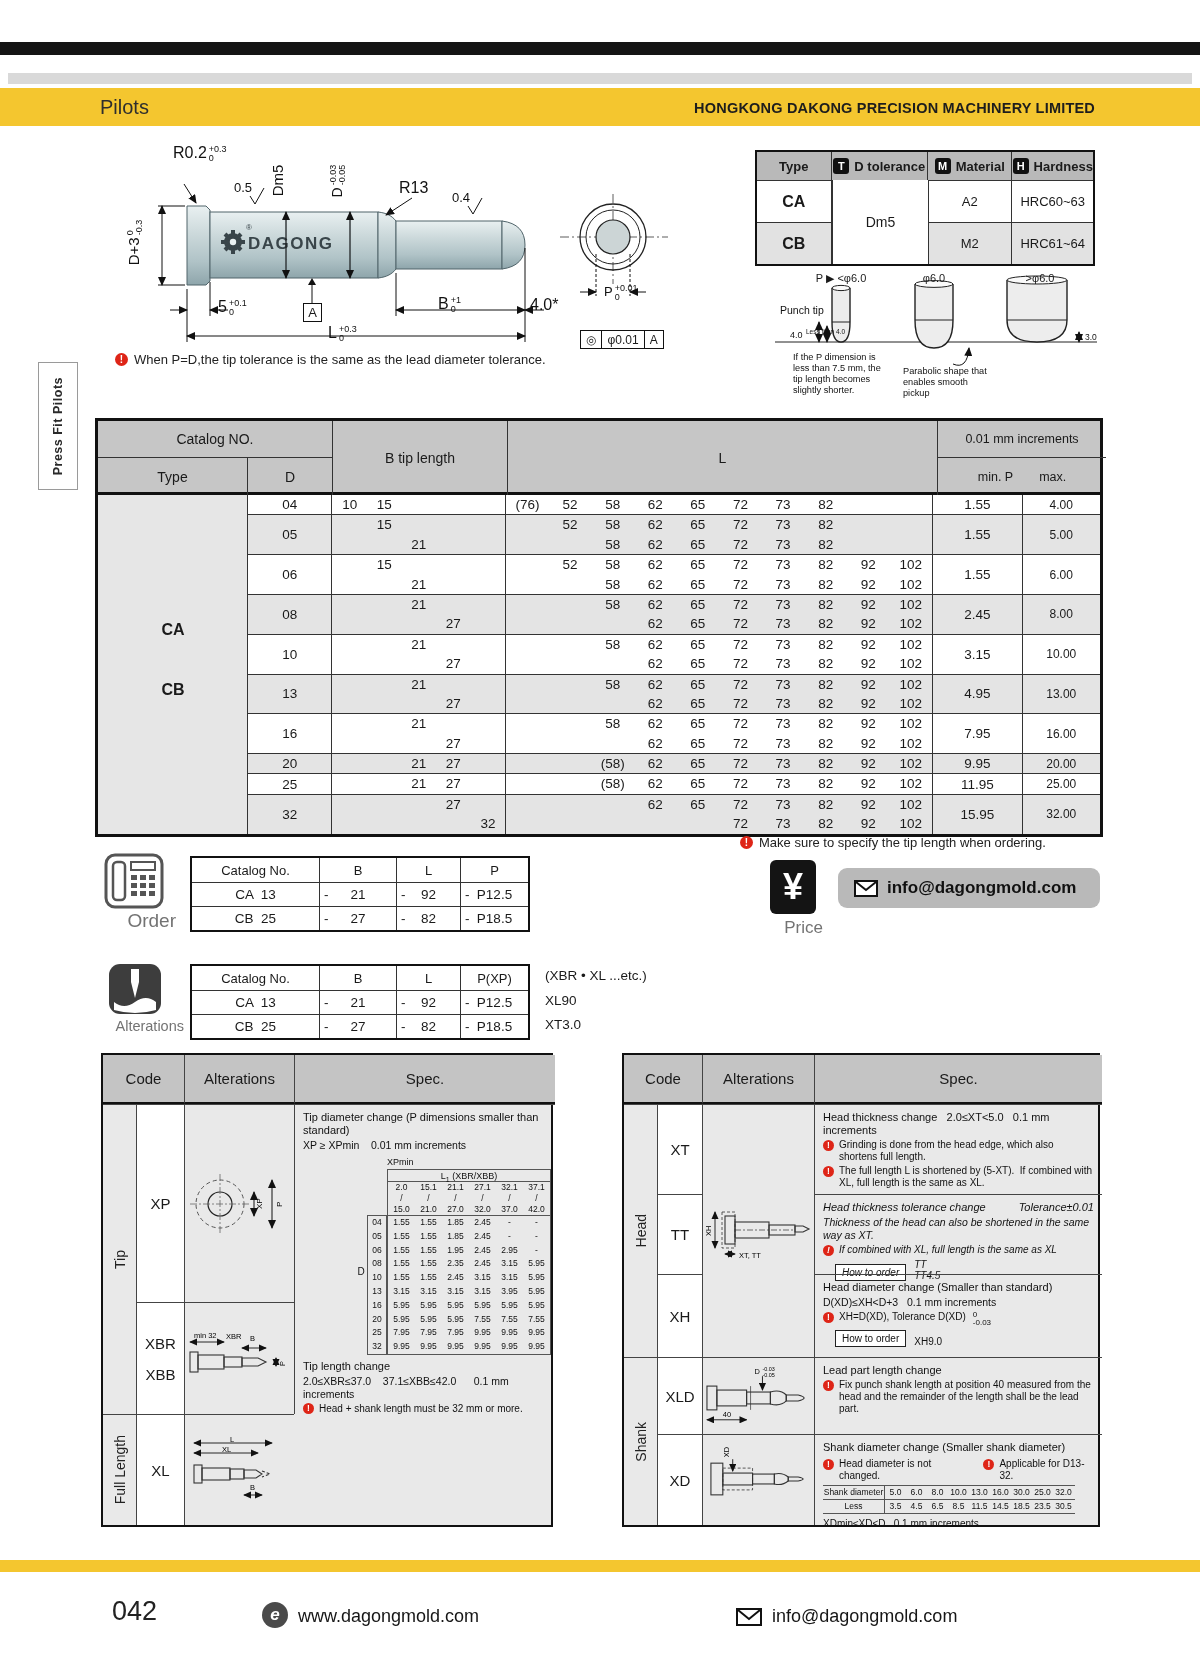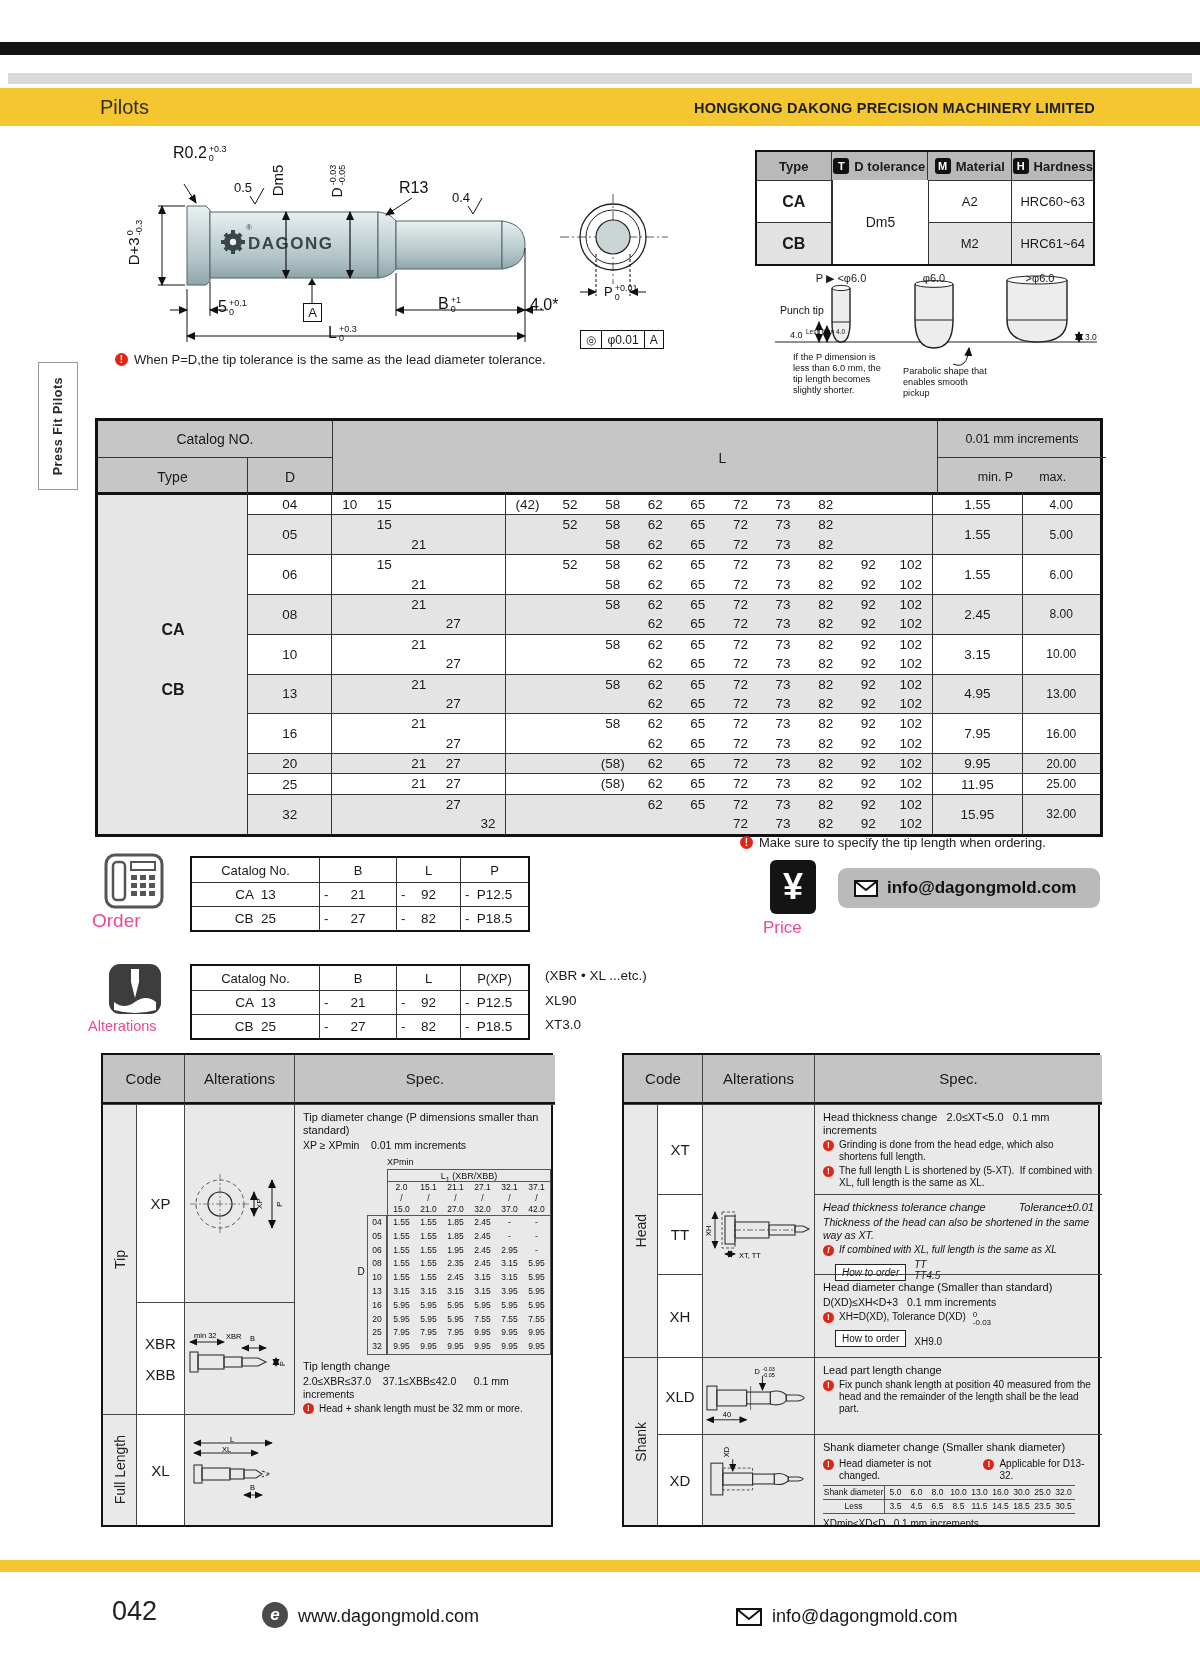--- a/index.html
+++ b/index.html
@@ -76,21 +76,21 @@
 
   
   .ord-table{position:absolute;width:340px;border:2px solid #111;background:#fff;font-size:13.5px;}
   .ord-row{display:flex;height:24px;border-top:1px solid #333;}
   .ord-row:first-child{border-top:none;}
   .ord-c{display:flex;align-items:center;justify-content:center;border-left:1px solid #333;position:relative;}
   .ord-c:first-child{border-left:none;}
   .oc1{width:127px;}.oc2{width:77px;}.oc3{width:64px;}.oc4{flex:1;}
   .ord-dash{position:absolute;left:4px;}
   .ord-head{font-size:13px;}
-  .icon-label{position:absolute;text-align:left;color:#ec4899;}
+  .icon-label{position:absolute;text-align:right;color:#737373;}
 
   .price-box{position:absolute;left:838px;top:868px;width:262px;height:40px;background:#b9b9b9;border-radius:9px;display:flex;align-items:center;gap:9px;padding-left:16px;}
   .price-box span{font-size:17px;font-weight:bold;color:#111;}
   .yen-icon{position:absolute;left:770px;top:860px;width:46px;height:54px;background:#141414;border-radius:6px;color:#fff;display:flex;align-items:center;justify-content:center;font-size:36px;font-weight:bold;}
 
   .alt-extra{position:absolute;font-size:13.5px;white-space:nowrap;}
 
   
   .spec-table{position:absolute;top:1053px;display:grid;border:2.5px solid #111;background:#e9e9e9;}
   .sp-h{background:#c4c4c4;display:flex;align-items:center;justify-content:center;font-size:15px;border-bottom:2.5px solid #111;}
@@ -349,28 +349,29 @@
       <path d="M208,96 q14,6 16,-16" marker-end="url(#ar)"></path>
     </g>
   </svg>
   <div class="ptl" style="left:841px;top:272px;">P ▶ &lt;φ6.0</div>
   <div class="ptl" style="left:934px;top:272px;">φ6.0</div>
   <div class="ptl" style="left:1040px;top:272px;">&gt;φ6.0</div>
   <div class="pt-cap" style="left:780px;top:305px;font-size:10.5px;">Punch tip</div>
   <div class="pt-cap" style="left:790px;top:330px;font-size:9px;">4.0</div>
   <div class="pt-cap" style="left:806px;top:326px;font-size:6.5px;">Less than 4.0</div>
   <div class="pt-cap" style="left:1085px;top:332px;font-size:8.5px;">3.0</div>
-  <div class="pt-cap" style="left:793px;top:352px;width:95px;">If the P dimension is less than 6.0 mm, the tip length becomes slightly shorter.</div>
+  <div class="pt-cap" style="left:793px;top:352px;width:95px;">If the P dimension is less than 7.5 mm, the tip length becomes slightly shorter.</div>
   <div class="pt-cap" style="left:903px;top:366px;width:92px;">Parabolic shape that enables smooth pickup</div>
 
   <div class="main-table">
     <div class="mt-header">
       <div class="mt-hcell" style="left:0;top:0;width:235px;height:37px;border-bottom:1px solid #333;border-right:1px solid #333;font-size:14px;">Catalog NO.</div>
       <div class="mt-hcell" style="left:0;top:37px;width:150px;height:37px;border-right:1px solid #333;font-size:14px;">Type</div>
       <div class="mt-hcell" style="left:150px;top:37px;width:85px;height:37px;border-right:1px solid #333;font-size:14px;">D</div>
+      <div class="mt-hcell" style="left:235px;top:0;width:175px;height:74px;border-right:1px solid #333;font-size:14px;">B tip length</div>
       <div class="mt-hcell" style="left:410px;top:0;width:430px;height:74px;border-right:1px solid #333;font-size:14px;">L</div>
       <div class="mt-hcell" style="left:840px;top:0;width:168px;height:37px;border-bottom:1px solid #333;font-size:12.5px;">0.01 mm increments</div>
       <div class="mt-hcell" style="left:840px;top:37px;width:168px;height:37px;font-size:12.5px;gap:26px;">
         <span>min. P</span>
         <span>max.</span>
       </div>
     </div>
     <div class="mt-body">
       <div class="mt-typecol">
         <div style="top:126px;">CA</div>
@@ -383,21 +384,21 @@
               <div class="mt-line mt-b-line">
                 <span class="mt-slot">10</span>
                 <span class="mt-slot">15</span>
                 <span class="mt-slot"></span>
                 <span class="mt-slot"></span>
                 <span class="mt-slot"></span>
               </div>
             </div>
             <div class="mt-c mt-l">
               <div class="mt-line mt-l-line">
-                <span class="mt-slot">(42)</span>
+                <span class="mt-slot">(76)</span>
                 <span class="mt-slot">52</span>
                 <span class="mt-slot">58</span>
                 <span class="mt-slot">62</span>
                 <span class="mt-slot">65</span>
                 <span class="mt-slot">72</span>
                 <span class="mt-slot">73</span>
                 <span class="mt-slot">82</span>
                 <span class="mt-slot"></span>
                 <span class="mt-slot"></span>
               </div>

